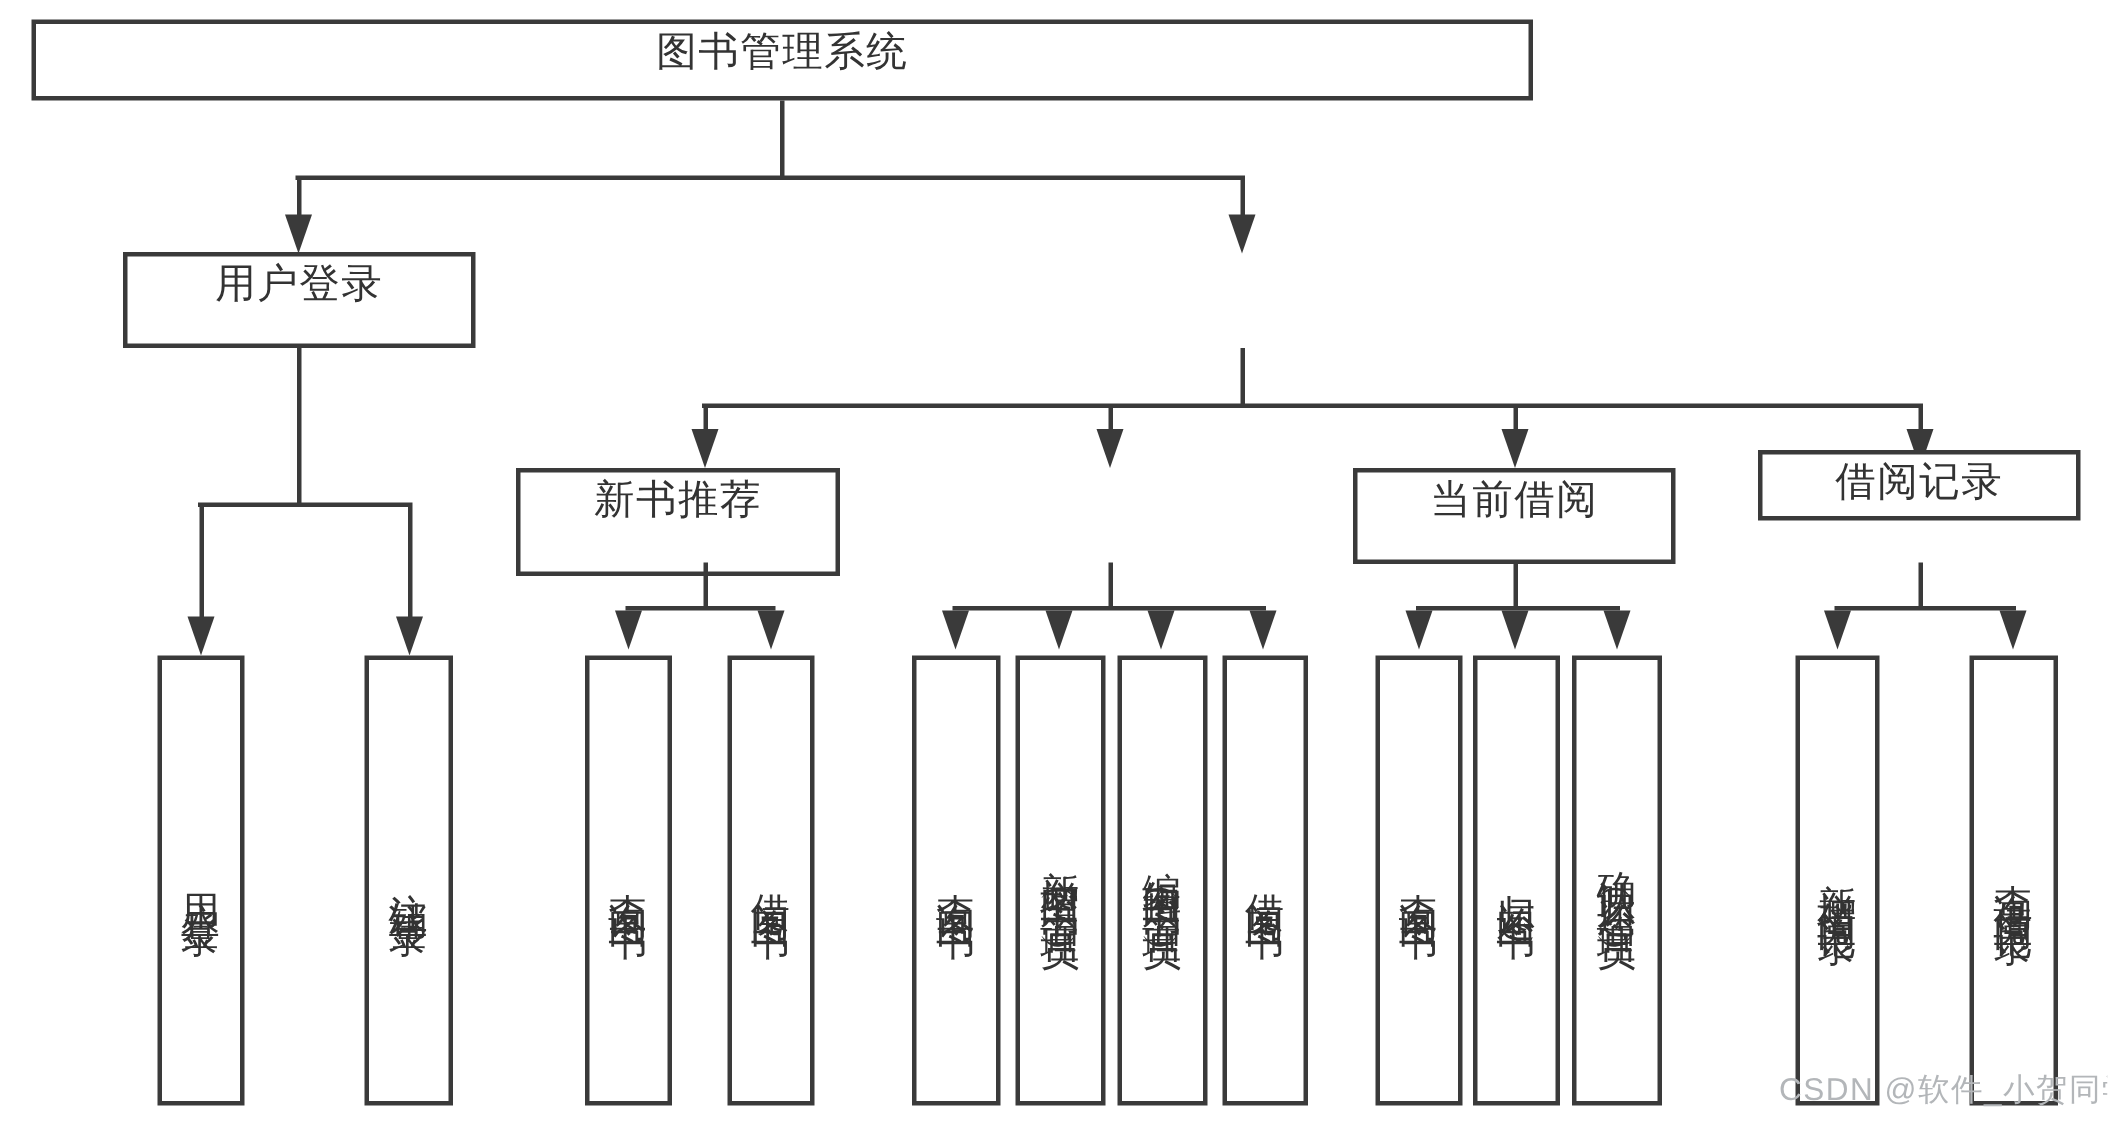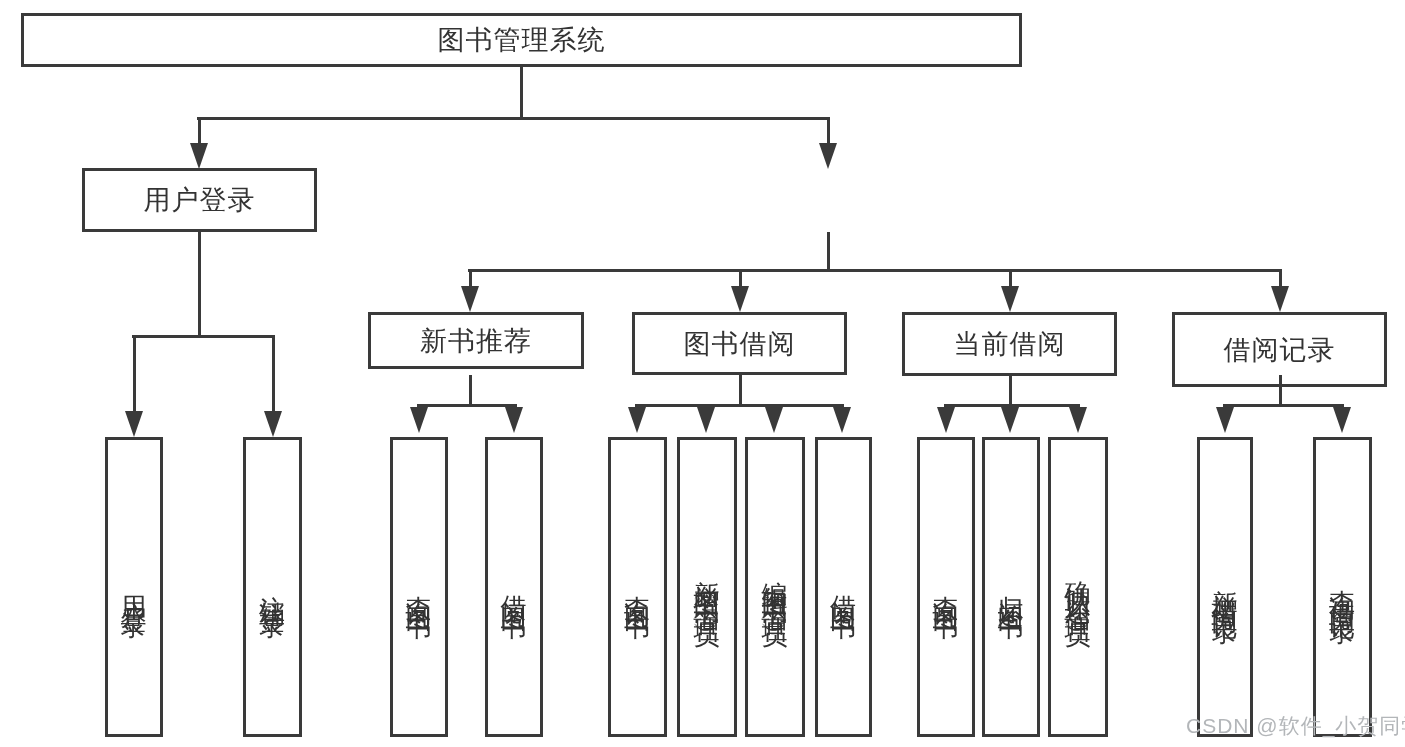--- a/index.html
+++ b/index.html
@@ -14,21 +14,21 @@
     width:1405px;height:747px;
     background:var(--bg);
     font-family:"Liberation Sans","DejaVu Sans",sans-serif;
     overflow:hidden;
   }
   .hbox{
     position:absolute;
     box-sizing:border-box;
     border:3px solid var(--line);
     background:#fff;
-    display:flex;align-items:center;justify-content:center;
+    display:flex;align-items:flex-start;justify-content:center;
     font-size:27px;color:var(--text);
     letter-spacing:1px;
     white-space:nowrap;
   }
   .vbox{
     position:absolute;
     top:437px;height:300px;
     box-sizing:border-box;
     border:3px solid var(--line);
     background:#fff;
@@ -91,30 +91,27 @@
   <div class="hline" style="left:468px;top:269px;width:814px"></div>
   <div class="vline" style="left:469px;top:272px;height:16px"></div>
   <div class="arrow" style="left:461px;top:286px"></div>
   <div class="vline" style="left:739px;top:272px;height:16px"></div>
   <div class="arrow" style="left:731px;top:286px"></div>
   <div class="vline" style="left:1009px;top:272px;height:16px"></div>
   <div class="arrow" style="left:1001px;top:286px"></div>
   <div class="vline" style="left:1279px;top:272px;height:16px"></div>
   <div class="arrow" style="left:1271px;top:286px"></div>
 
-  <div class="hbox" style="left:368px;top:312px;width:216px;height:57px">
+  <div class="hbox" style="left:344px;top:312px;width:216px;height:72px">
     <span>新书推荐</span>
-  </div>
-  <div class="hbox" style="left:632px;top:312px;width:215px;height:63px">
-    <span>图书借阅</span>
   </div>
   <div class="hbox" style="left:902px;top:312px;width:215px;height:64px">
     <span>当前借阅</span>
   </div>
-  <div class="hbox" style="left:1172px;top:312px;width:215px;height:75px">
+  <div class="hbox" style="left:1172px;top:300px;width:215px;height:47px">
     <span>借阅记录</span>
   </div>
 
   <div class="vline" style="left:469px;top:375px;height:31px"></div>
   <div class="hline" style="left:417px;top:404px;width:100px"></div>
   <div class="arrow" style="left:410px;top:407px"></div>
   <div class="arrow" style="left:505px;top:407px"></div>
 
   <div class="vline" style="left:739px;top:375px;height:31px"></div>
   <div class="hline" style="left:635px;top:404px;width:209px"></div>

